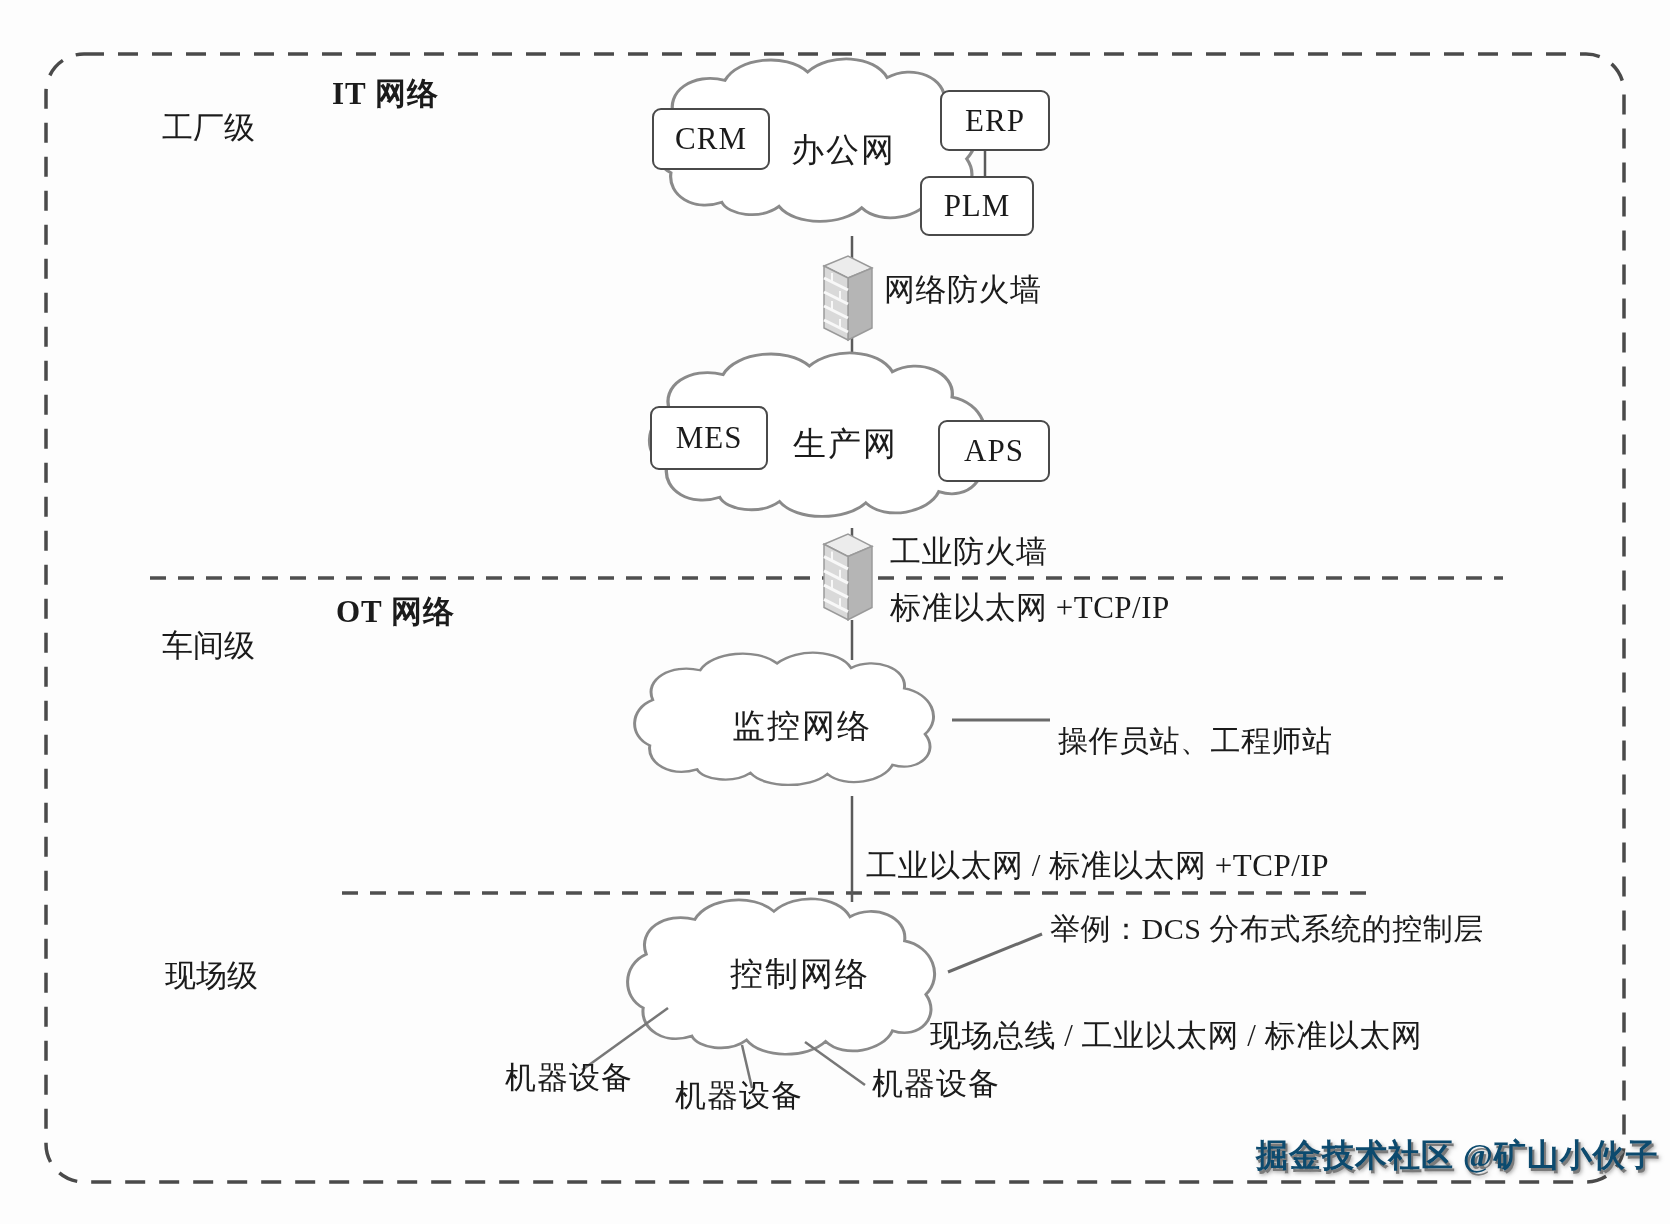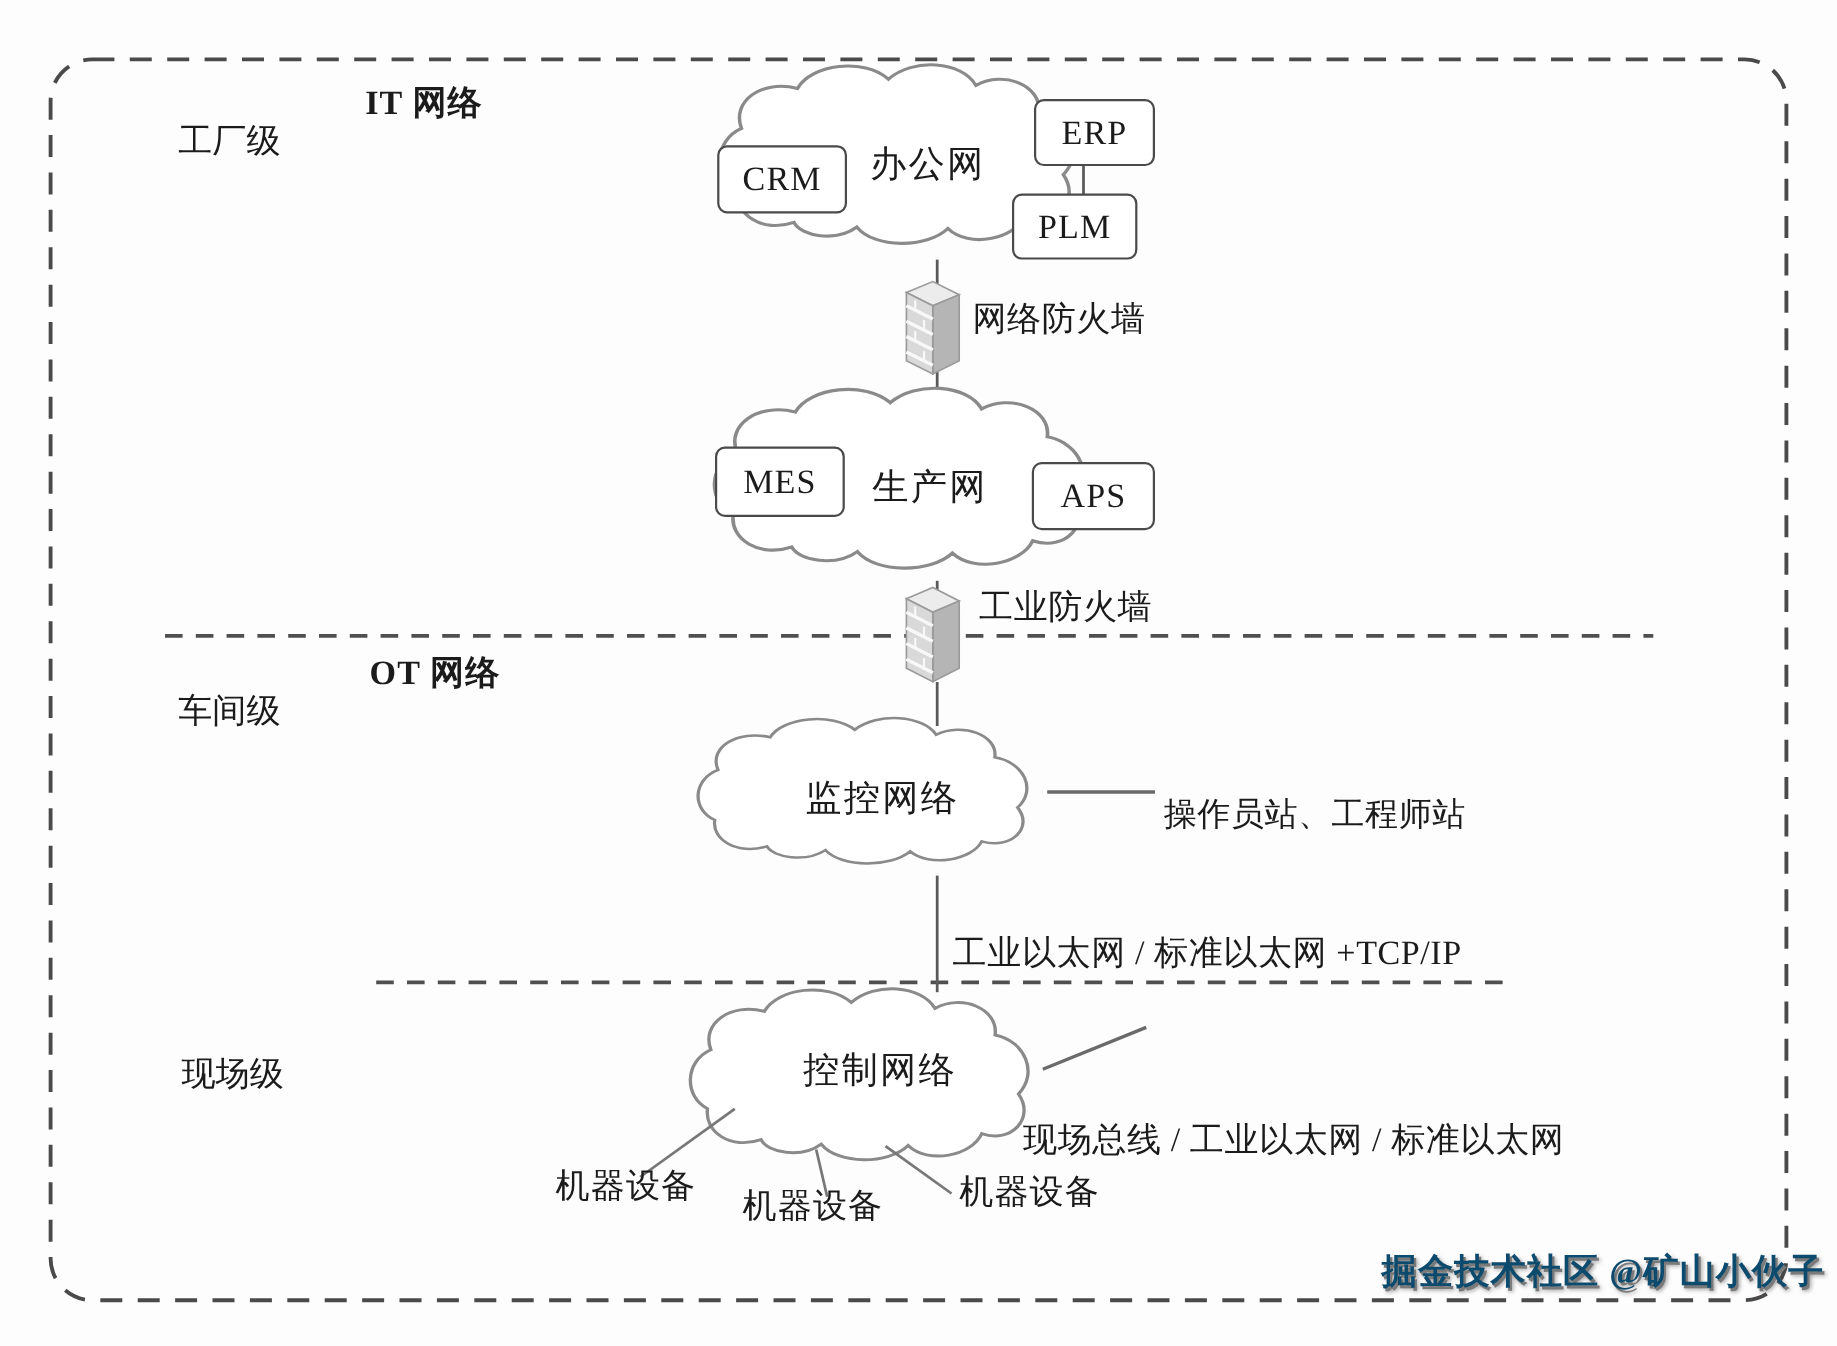--- a/index.html
+++ b/index.html
@@ -96,33 +96,35 @@
   <div class="txt zone" style="left:332px;top:76px">IT 网络</div>
   <div class="txt zone" style="left:336px;top:594px">OT 网络</div>
   <div class="txt lvl" style="left:162px;top:628px">车间级</div>
   <div class="txt lvl" style="left:165px;top:958px">现场级</div>
 
   <div class="txt cloudlbl" style="left:764px;top:132px;width:132px">办公网</div>
   <div class="txt cloudlbl" style="left:766px;top:426px;width:132px">生产网</div>
   <div class="txt cloudlbl" style="left:722px;top:708px;width:150px">监控网络</div>
   <div class="txt cloudlbl" style="left:720px;top:956px;width:150px">控制网络</div>
 
-  <div class="sysbox" style="left:652px;top:132px;width:118px;height:62px">CRM</div>
+  <div class="sysbox" style="left:652px;top:108px;width:118px;height:62px">CRM</div>
   <div class="sysbox" style="left:940px;top:90px;width:110px;height:61px">ERP</div>
   <div class="sysbox" style="left:920px;top:176px;width:114px;height:60px">PLM</div>
   <div class="sysbox" style="left:650px;top:406px;width:118px;height:64px">MES</div>
   <div class="sysbox" style="left:938px;top:420px;width:112px;height:62px">APS</div>
 
   <div class="txt linklbl" style="left:884px;top:272px">网络防火墙</div>
   <div class="txt linklbl" style="left:890px;top:534px">工业防火墙</div>
+  <div class="txt linklbl" style="left:890px;top:590px">标准以太网 +TCP/IP</div>
 
   <div class="txt linklbl" style="left:930px;top:1018px">现场总线 / 工业以太网 / 标准以太网</div>
   <div class="txt linklbl" style="left:866px;top:848px">工业以太网 / 标准以太网 +TCP/IP</div>
 
   <div class="txt note" style="left:1058px;top:724px">操作员站、工程师站</div>
+  <div class="txt note" style="left:1050px;top:912px">举例：DCS 分布式系统的控制层</div>
 
   <div class="txt devlbl" style="left:505px;top:1060px">机器设备</div>
   <div class="txt devlbl" style="left:675px;top:1078px">机器设备</div>
   <div class="txt devlbl" style="left:872px;top:1066px">机器设备</div>
 
   <div class="watermark" style="left:1256px;top:1134px">掘金技术社区 @矿山小伙子</div>
 
 </div>
 
 </body></html>

